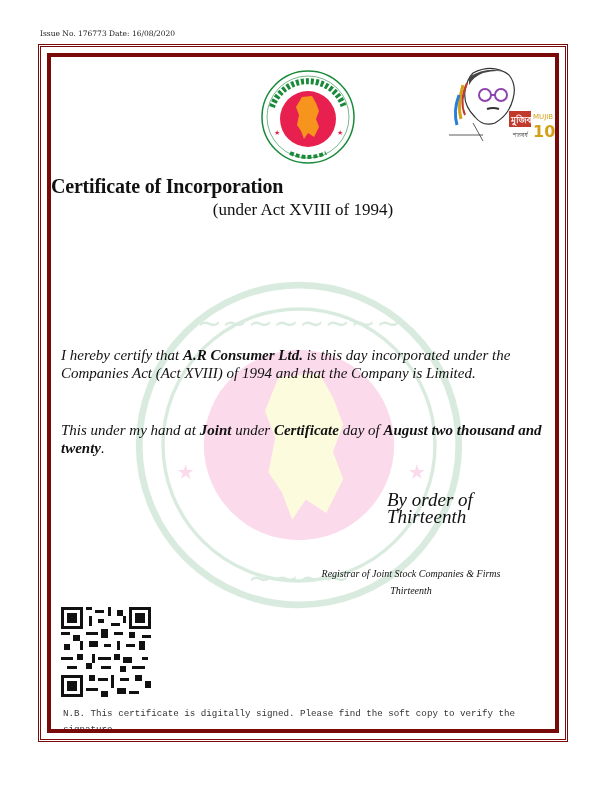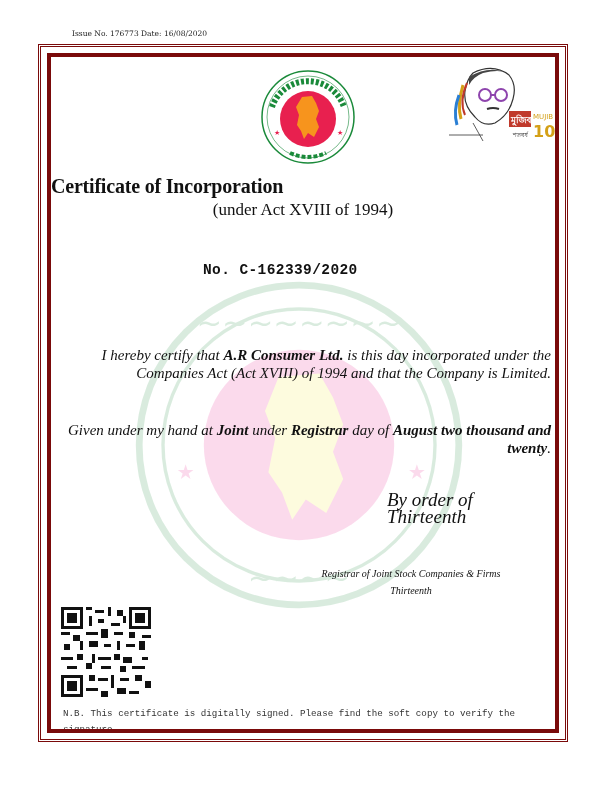--- a/index.html
+++ b/index.html
@@ -2,21 +2,21 @@
 <html><head>
 <meta charset="utf-8">
 <style>
   html, body { margin: 0; padding: 0; }
   body {
     width: 612px; height: 792px; background: #ffffff; position: relative; overflow: hidden;
     font-family: "Liberation Serif", serif; color: #111;
   }
   .issue-line {
     position: absolute; left: 40px; top: 29px;
-    font-family: "DejaVu Serif", serif; font-size: 7.5px; color: #222; margin-left: 32px;
+    font-family: "DejaVu Serif", serif; font-size: 7.5px; color: #222;
   }
   .outer-border {
     position: absolute; left: 38px; top: 44px; width: 530px; height: 698px;
     border: 3px double #7a0a0a; box-sizing: border-box;
   }
   .inner-border {
     position: absolute; left: 47px; top: 53px; width: 512px; height: 680px;
     border: 4px solid #7a0a0a; box-sizing: border-box; overflow: hidden;
   }
   .watermark {
@@ -32,21 +32,21 @@
   .subtitle {
     position: absolute; left: 0; right: 0; top: 143px; text-align: center;
     font-family: "Liberation Serif", serif; font-weight: normal; font-size: 17px;
   }
   .cert-no {
     position: absolute; left: 152px; top: 205px;
     font-family: "Liberation Mono", monospace; font-weight: bold; font-size: 14.5px; letter-spacing: 0.4px;
   }
   .para {
     position: absolute; left: 10px; width: 490px;
-    font-family: "Liberation Serif", serif; font-style: italic; font-size: 15px; line-height: 18px; text-align: right;
+    font-family: "Liberation Serif", serif; font-style: italic; font-size: 15px; line-height: 18px;
   }
   .para b { font-weight: bold; }
   .p1 { top: 289px; }
   .p2 { top: 364px; }
   .by-order {
     position: absolute; left: 336px; top: 434px;
     font-family: "Liberation Serif", serif; font-style: italic; font-size: 19px; line-height: 17px;
   }
   .registrar-sig {
     position: absolute; left: 200px; width: 320px; top: 508px; text-align: center;
@@ -102,25 +102,24 @@
     <path d="M6 70 L40 70 M30 58 L40 76" stroke="#333" stroke-width="0.8"></path>
     <rect x="66" y="46" width="22" height="16" fill="#c0392b"></rect>
     <text x="68" y="58" font-size="9" fill="#fff" font-weight="bold" font-family="DejaVu Sans, sans-serif">মুজিব</text>
     <text x="70" y="72" font-size="6" fill="#333" font-family="DejaVu Sans, sans-serif">শতবর্ষ</text>
     <text x="90" y="54" font-size="7" fill="#d4a017" font-family="DejaVu Sans, sans-serif">MUJIB</text>
     <text x="90" y="72" font-size="16" fill="#d4a017" font-weight="bold" font-family="DejaVu Sans, sans-serif">100</text>
   </svg>
 
   <div class="title">Certificate of Incorporation</div>
   <div class="subtitle">(under Act XVIII of 1994)</div>
-  <div class="cert-no">No. C-162339/2020</div>
 
   <div class="para p1"><span>I hereby certify that </span><b>A.R Consumer Ltd.</b><span> is this day incorporated under the Companies Act (Act XVIII) of 1994 and that the Company is Limited.</span></div>
 
-  <div class="para p2"><span>Given under my hand at </span><b>Joint</b><span> under </span><b>Registrar</b><span> day of </span><b>August two thousand and twenty</b><span>.</span></div>
+  <div class="para p2"><span>This under my hand at </span><b>Joint</b><span> under </span><b>Certificate</b><span> day of </span><b>August two thousand and twenty</b><span>.</span></div>
 
   <div class="by-order">
     <div>By order of</div>
     <div>Thirteenth</div>
   </div>
 
   <div class="registrar-sig">
     <div>Registrar of Joint Stock Companies &amp; Firms</div>
     <div>Thirteenth</div>
   </div>

